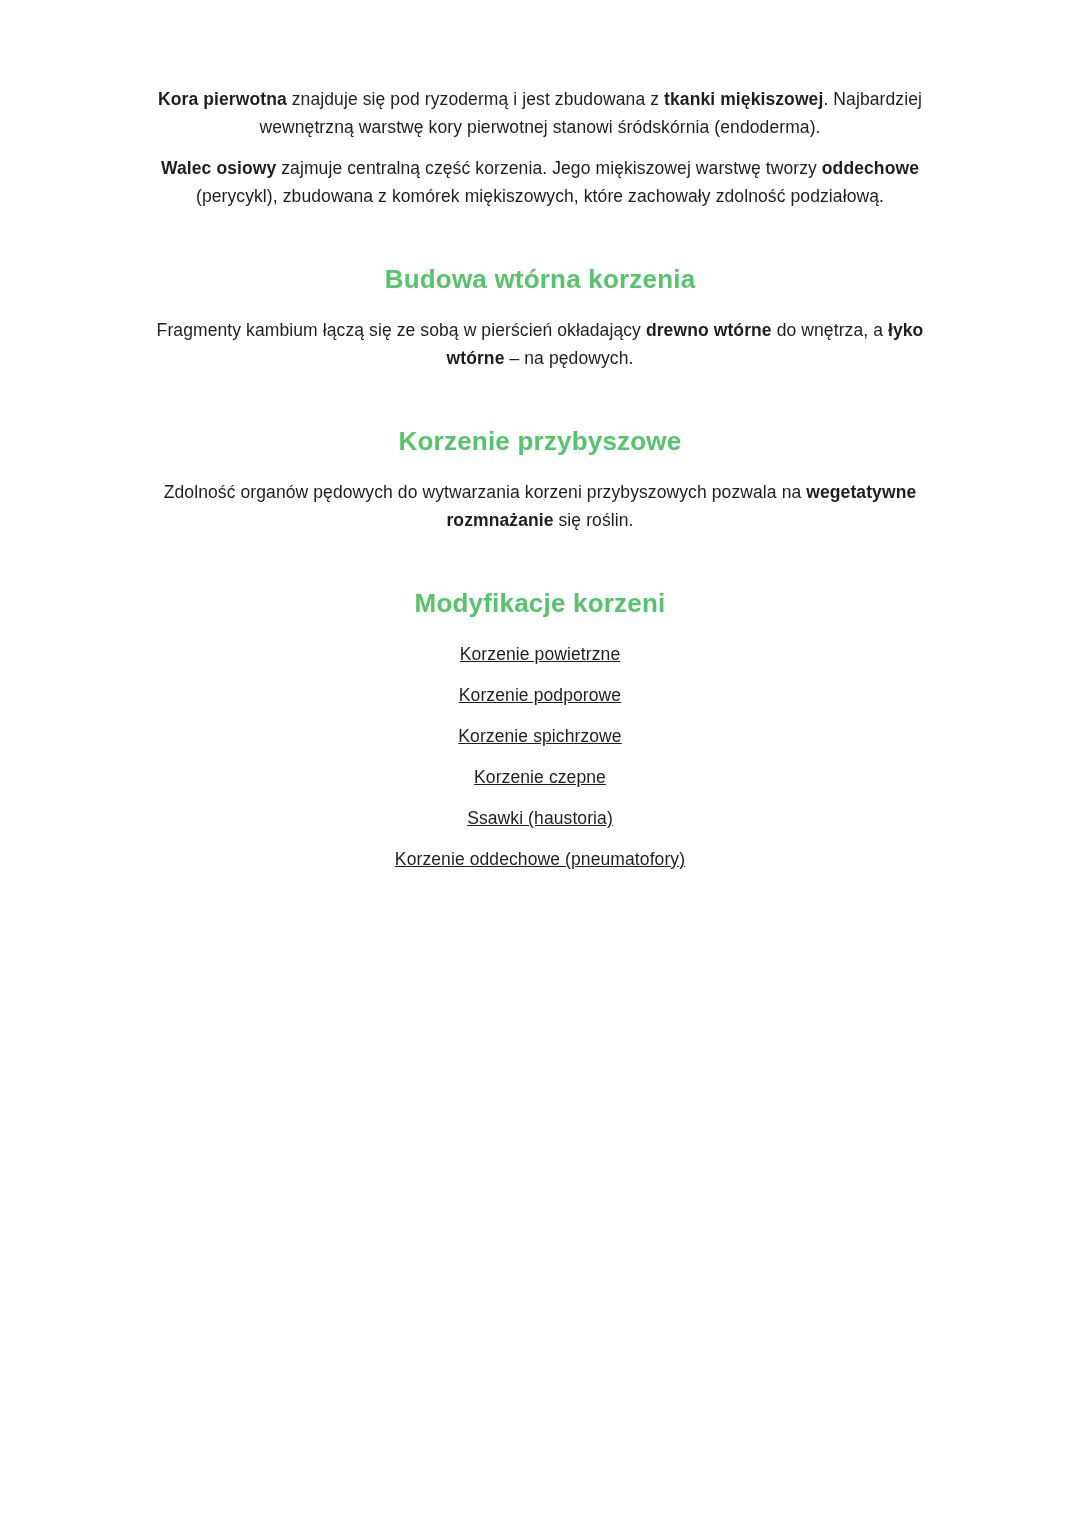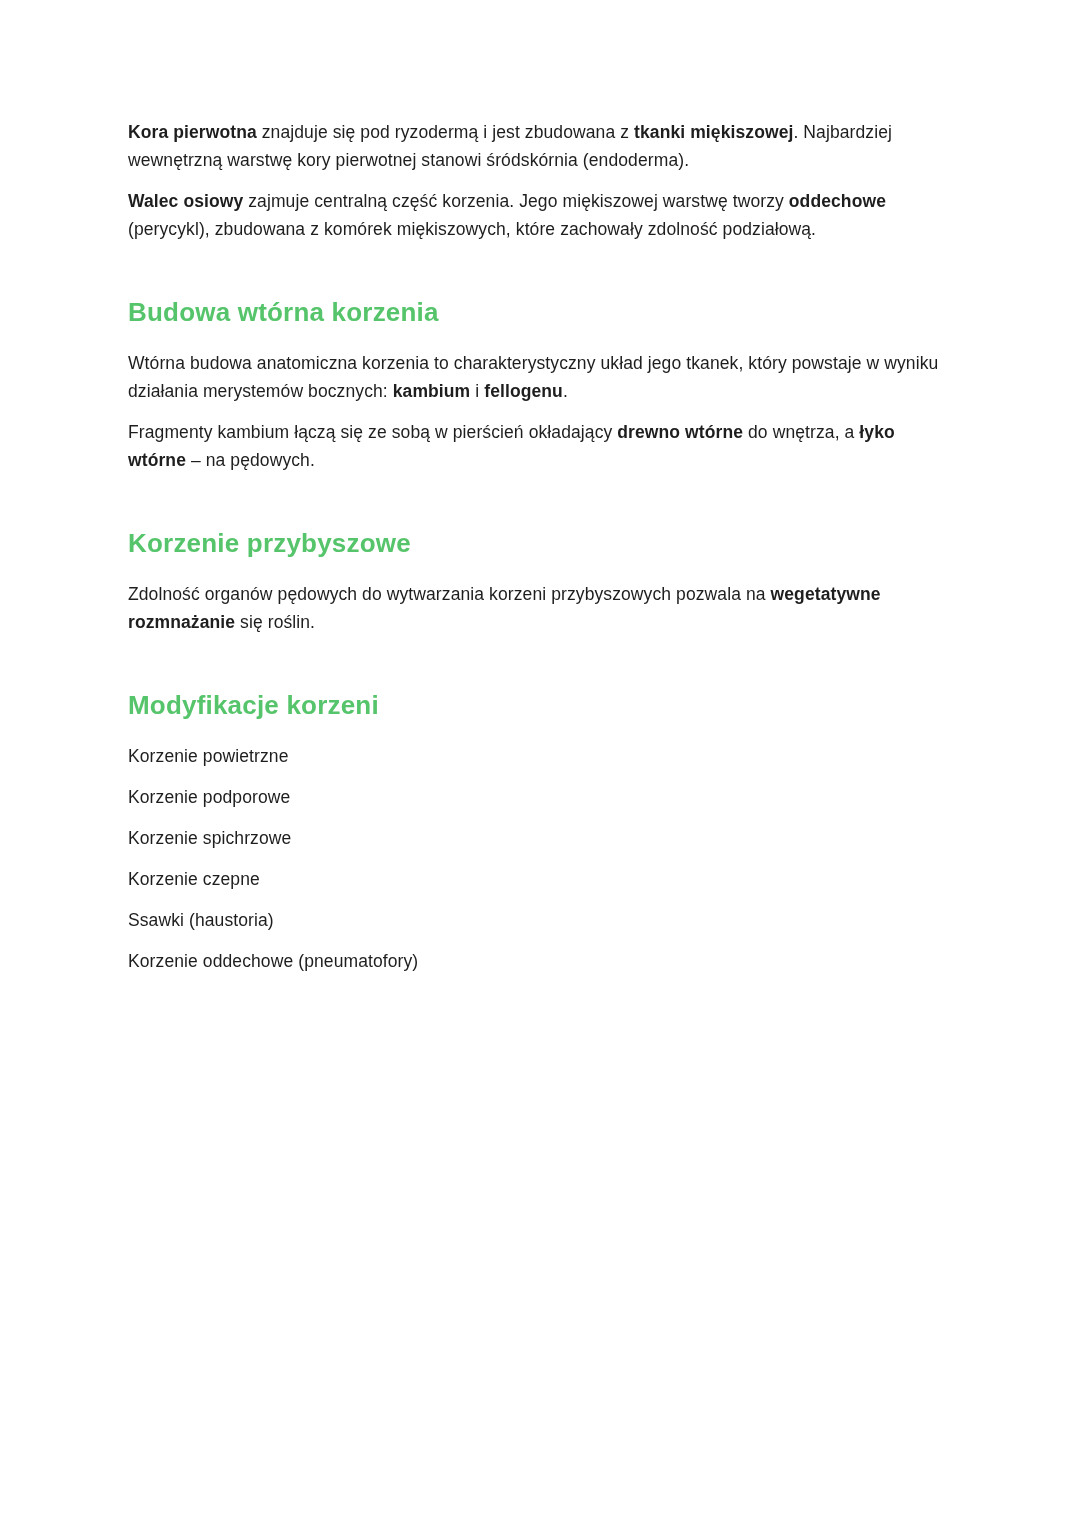--- a/index.html
+++ b/index.html
@@ -11,22 +11,23 @@
     height: 1527px;
     background: var(--page-bg, #ffffff);
     font-family: "Liberation Sans", "DejaVu Sans", sans-serif;
     box-sizing: border-box;
     overflow: hidden;
   }
   .page {
     box-sizing: border-box;
     width: 1080px;
     min-height: 1527px;
-    padding: 118px 128px 40px 128px;
+    padding: 85px 128px 40px 128px;
     background: var(--page-bg, #ffffff);
+    text-align: center;
   }
   p.body {
     margin: 0 0 13px 0;
     font-size: 17.5px;
     line-height: 28px;
     color: var(--text-color, #1e1e1e);
     letter-spacing: 0.1px;
   }
   p.body .b {
     font-weight: 700;
@@ -34,34 +35,34 @@
   h2.heading {
     margin: 52px 0 20px 0;
     font-size: 26px;
     line-height: 34px;
     font-weight: 700;
     color: var(--heading-color, #55c46a);
     letter-spacing: 0.2px;
   }
   p.list-item {
     margin: 0 0 13px 0;
+    text-decoration: underline;
   }
 </style>
 </head>
 <body>
 
 <div class="page">
 
   <p class="body"><span class="b">Kora pierwotna</span><span> znajduje się pod ryzodermą i jest zbudowana z </span><span class="b">tkanki miękiszowej</span><span>. Najbardziej wewnętrzną warstwę kory pierwotnej stanowi śródskórnia (endoderma).</span></p>
 
   <p class="body"><span class="b">Walec osiowy</span><span> zajmuje centralną część korzenia. Jego miękiszowej warstwę tworzy </span><span class="b">oddechowe</span><span> (perycykl), zbudowana z komórek miękiszowych, które zachowały zdolność podziałową.</span></p>
 
   <h2 class="heading">Budowa wtórna korzenia</h2>
 
-  <p class="body"><span>Wtórna budowa anatomiczna korzenia to charakterystyczny układ jego tkanek, który powstaje w wyniku działania merystemów bocznych: </span><span class="b">kambium</span><span> i </span><span class="b">fellogenu</span><span>.</span></p>
 
   <p class="body"><span>Fragmenty kambium łączą się ze sobą w pierścień okładający </span><span class="b">drewno wtórne</span><span> do wnętrza, a </span><span class="b">łyko wtórne</span><span> – na pędowych.</span></p>
 
 
   <h2 class="heading">Korzenie przybyszowe</h2>
 
   <p class="body"><span>Zdolność organów pędowych do wytwarzania korzeni przybyszowych pozwala na </span><span class="b">wegetatywne rozmnażanie</span><span> się roślin.</span></p>
 
   <h2 class="heading">Modyfikacje korzeni</h2>
 

